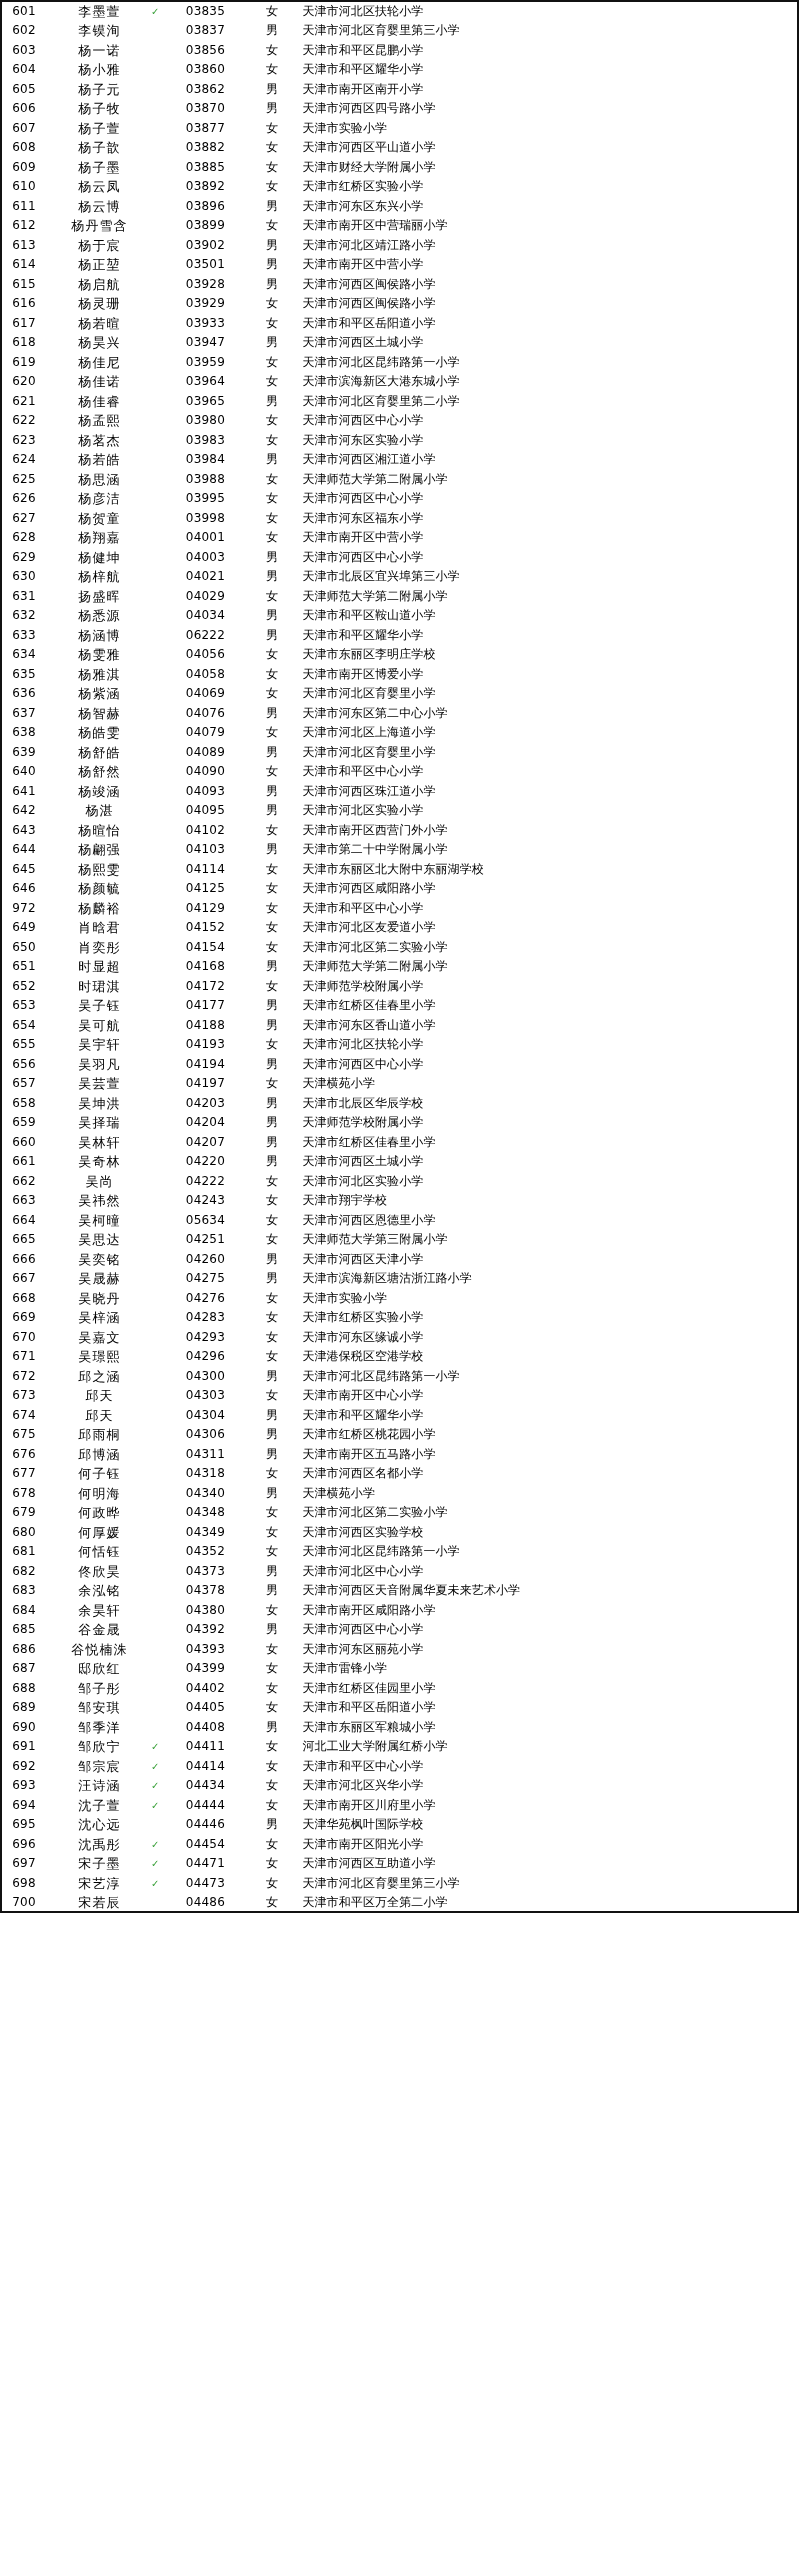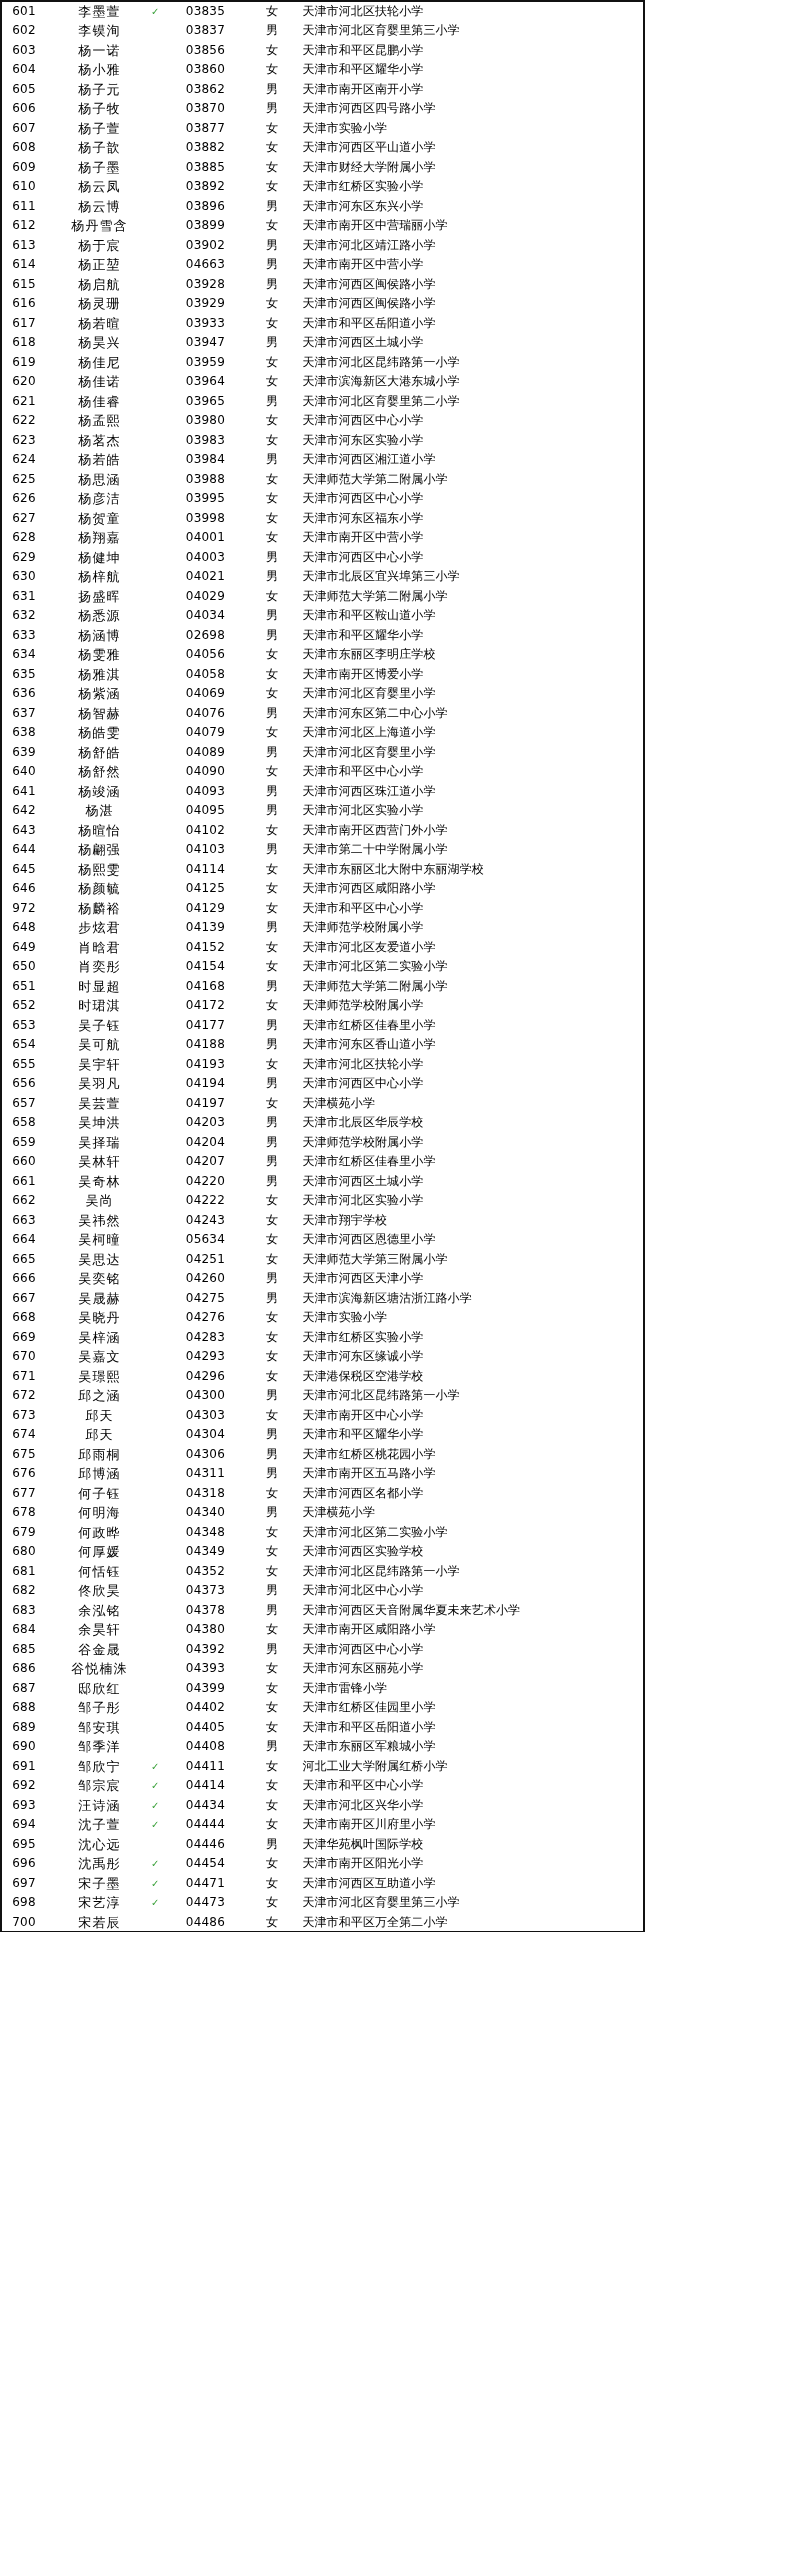--- a/index.html
+++ b/index.html
@@ -6,21 +6,21 @@
     margin: 0;
     padding: 0;
     background: #ffffff;
   }
   body {
     width: 799px;
     font-family: "DejaVu Sans", "Liberation Sans", sans-serif;
     color: #000000;
   }
   .sheet {
-    width: 645px;
+    width: 799px;
     position: relative;
     padding-top: 1.8px;
     box-sizing: border-box;
   }
   table.roster {
     border-collapse: collapse;
     width: 799px;
     table-layout: fixed;
     font-size: 12px;
   }
@@ -210,21 +210,21 @@
           <td class="name">杨于宸</td>
           <td class="mark"></td>
           <td class="code">03902</td>
           <td class="sex">男</td>
           <td class="school">天津市河北区靖江路小学</td>
         </tr>
         <tr>
           <td class="num">614</td>
           <td class="name">杨正堃</td>
           <td class="mark"></td>
-          <td class="code">04663</td>
+          <td class="code">03501</td>
           <td class="sex">男</td>
           <td class="school">天津市南开区中营小学</td>
         </tr>
         <tr>
           <td class="num">615</td>
           <td class="name">杨启航</td>
           <td class="mark"></td>
           <td class="code">03928</td>
           <td class="sex">男</td>
           <td class="school">天津市河西区闽侯路小学</td>
@@ -362,21 +362,21 @@
           <td class="name">杨悉源</td>
           <td class="mark"></td>
           <td class="code">04034</td>
           <td class="sex">男</td>
           <td class="school">天津市和平区鞍山道小学</td>
         </tr>
         <tr>
           <td class="num">633</td>
           <td class="name">杨涵博</td>
           <td class="mark"></td>
-          <td class="code">02698</td>
+          <td class="code">06222</td>
           <td class="sex">男</td>
           <td class="school">天津市和平区耀华小学</td>
         </tr>
         <tr>
           <td class="num">634</td>
           <td class="name">杨雯雅</td>
           <td class="mark"></td>
           <td class="code">04056</td>
           <td class="sex">女</td>
           <td class="school">天津市东丽区李明庄学校</td>
@@ -477,28 +477,20 @@
           <td class="sex">女</td>
           <td class="school">天津市河西区咸阳路小学</td>
         </tr>
         <tr>
           <td class="num">972</td>
           <td class="name">杨麟裕</td>
           <td class="mark"></td>
           <td class="code">04129</td>
           <td class="sex">女</td>
           <td class="school">天津市和平区中心小学</td>
-        </tr>
-        <tr>
-          <td class="num">648</td>
-          <td class="name">步炫君</td>
-          <td class="mark"></td>
-          <td class="code">04139</td>
-          <td class="sex">男</td>
-          <td class="school">天津师范学校附属小学</td>
         </tr>
         <tr>
           <td class="num">649</td>
           <td class="name">肖晗君</td>
           <td class="mark"></td>
           <td class="code">04152</td>
           <td class="sex">女</td>
           <td class="school">天津市河北区友爱道小学</td>
         </tr>
         <tr>

